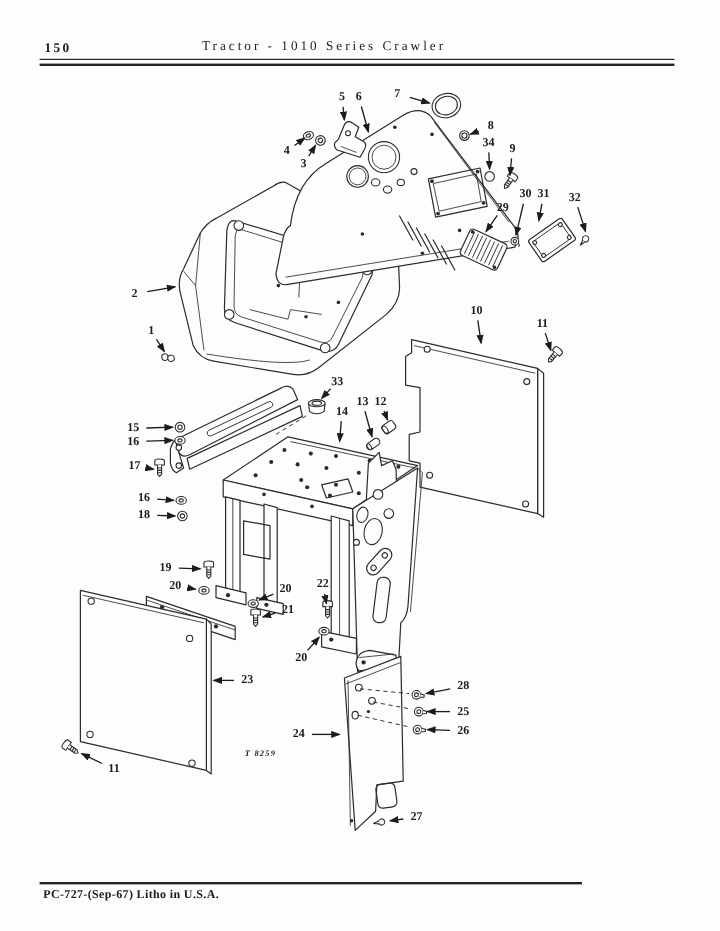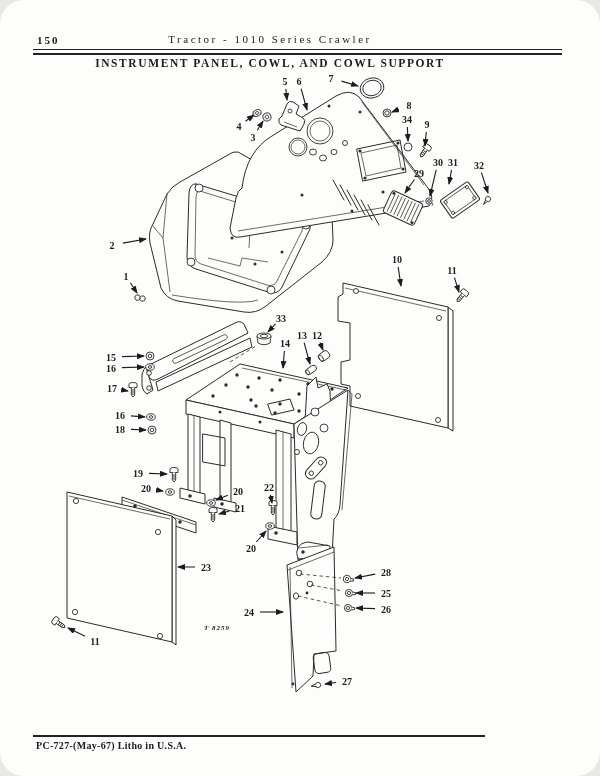--- a/index.html
+++ b/index.html
@@ -1,17 +1,17 @@
 <!DOCTYPE html>
 <html><head>
 <meta charset="utf-8">
 <style>
   html,body{margin:0;padding:0;background:#e8e8e6;}
   .page{position:relative;width:600px;height:776px;background:#fdfdfb;overflow:hidden;
-        font-family:"Liberation Serif", serif;color:#1c1c1c;border-radius:24px;}
+        font-family:"Liberation Serif", serif;color:#1c1c1c;}
   .pagenum{position:absolute;left:37px;top:34px;font-size:11px;font-weight:bold;letter-spacing:2px;}
   .htitle{position:absolute;left:0;top:33px;width:540px;text-align:center;
           font-size:11px;font-weight:normal;letter-spacing:2.5px;}
   .rule-a{position:absolute;left:33px;top:49px;width:529px;height:1.4px;background:#222;}
   .rule-b{position:absolute;left:33px;top:53px;width:529px;height:1.8px;background:#222;}
   .dtitle{position:absolute;left:0;top:57px;width:540px;text-align:center;
           font-size:11.5px;font-weight:bold;letter-spacing:1.6px;}
   .figref{position:absolute;left:204px;top:624px;font-size:7px;font-weight:bold;font-style:italic;letter-spacing:1px;text-align:right;}
   .frule{position:absolute;left:33px;top:735px;width:452px;height:1.6px;background:#222;}
   .footer{position:absolute;left:36px;top:740px;font-size:10px;font-weight:bold;letter-spacing:.3px;}
@@ -24,21 +24,20 @@
 </style>
 </head>
 <body>
 
 <div class="page">
 
   <div class="pagenum">150</div>
   <div class="htitle">Tractor - 1010 Series Crawler</div>
   <div class="rule-a"></div>
   <div class="rule-b"></div>
-  <div class="dtitle">INSTRUMENT PANEL, COWL, AND COWL SUPPORT</div>
 
   <svg id="diagram" width="600" height="776" viewBox="0 0 600 776">
     <defs>
       <marker id="arr" markerWidth="8" markerHeight="6" refX="7" refY="3" orient="auto" markerUnits="userSpaceOnUse">
         <path d="M0,0 L8,3 L0,6 Z" fill="#1c1c1c"></path>
       </marker>
       <g id="g-nut">
           <circle r="4"></circle>
           <circle r="1.8"></circle>
         </g>
@@ -393,14 +392,14 @@
         <text x="386" y="593" font-family="&quot;Liberation Serif&quot;, serif" font-size="10" font-weight="bold" fill="#1c1c1c" text-anchor="middle" dominant-baseline="central">25</text>
         <line x1="375.0061060232293" y1="608.633536867441" x2="356" y2="608" stroke="#1c1c1c" stroke-width="1.1" marker-end="url(#arr)"></line>
         <text x="386" y="609" font-family="&quot;Liberation Serif&quot;, serif" font-size="10" font-weight="bold" fill="#1c1c1c" text-anchor="middle" dominant-baseline="central">26</text>
         <line x1="336.1008681515127" y1="682.4862452520664" x2="325" y2="684" stroke="#1c1c1c" stroke-width="1.1" marker-end="url(#arr)"></line>
         <text x="347" y="681" font-family="&quot;Liberation Serif&quot;, serif" font-size="10" font-weight="bold" fill="#1c1c1c" text-anchor="middle" dominant-baseline="central">27</text>
       </g>
   </svg>
 
   <div class="figref">T 8259</div>
   <div class="frule"></div>
-  <div class="footer">PC-727-(May-67) Litho in U.S.A.</div>
+  <div class="footer">PC-727-(Sep-67) Litho in U.S.A.</div>
 </div>
 
 </body></html>

